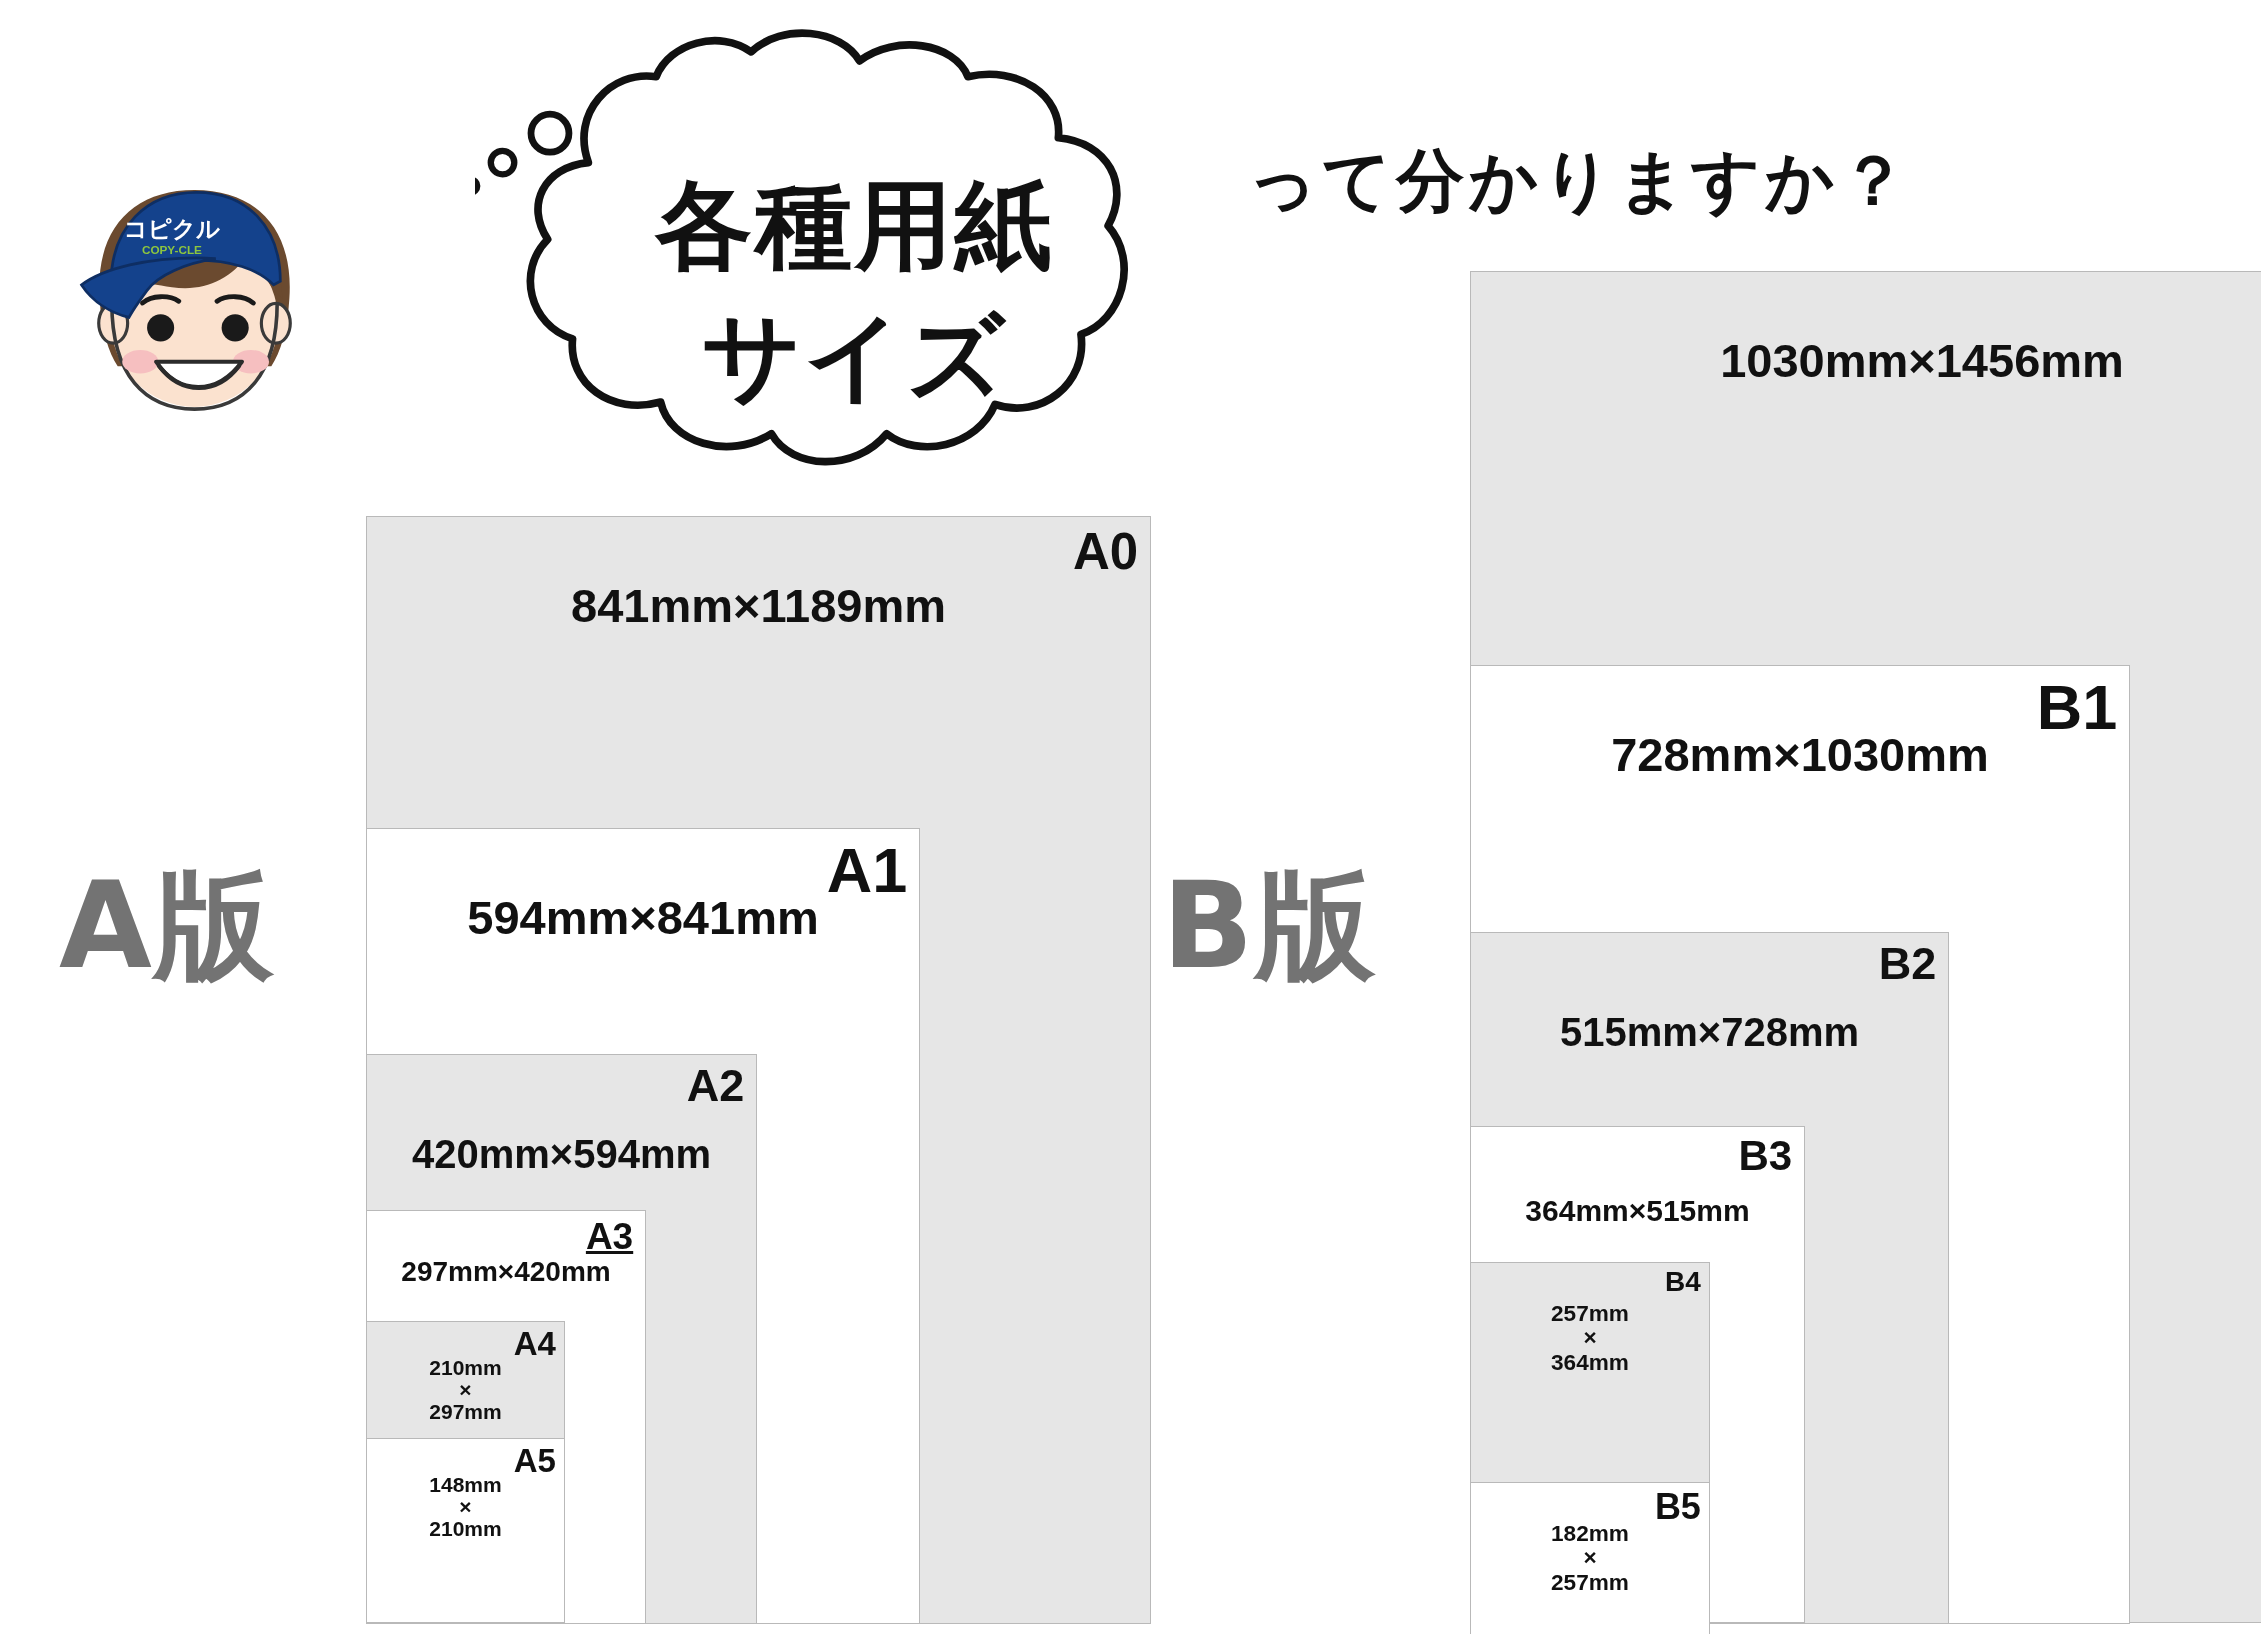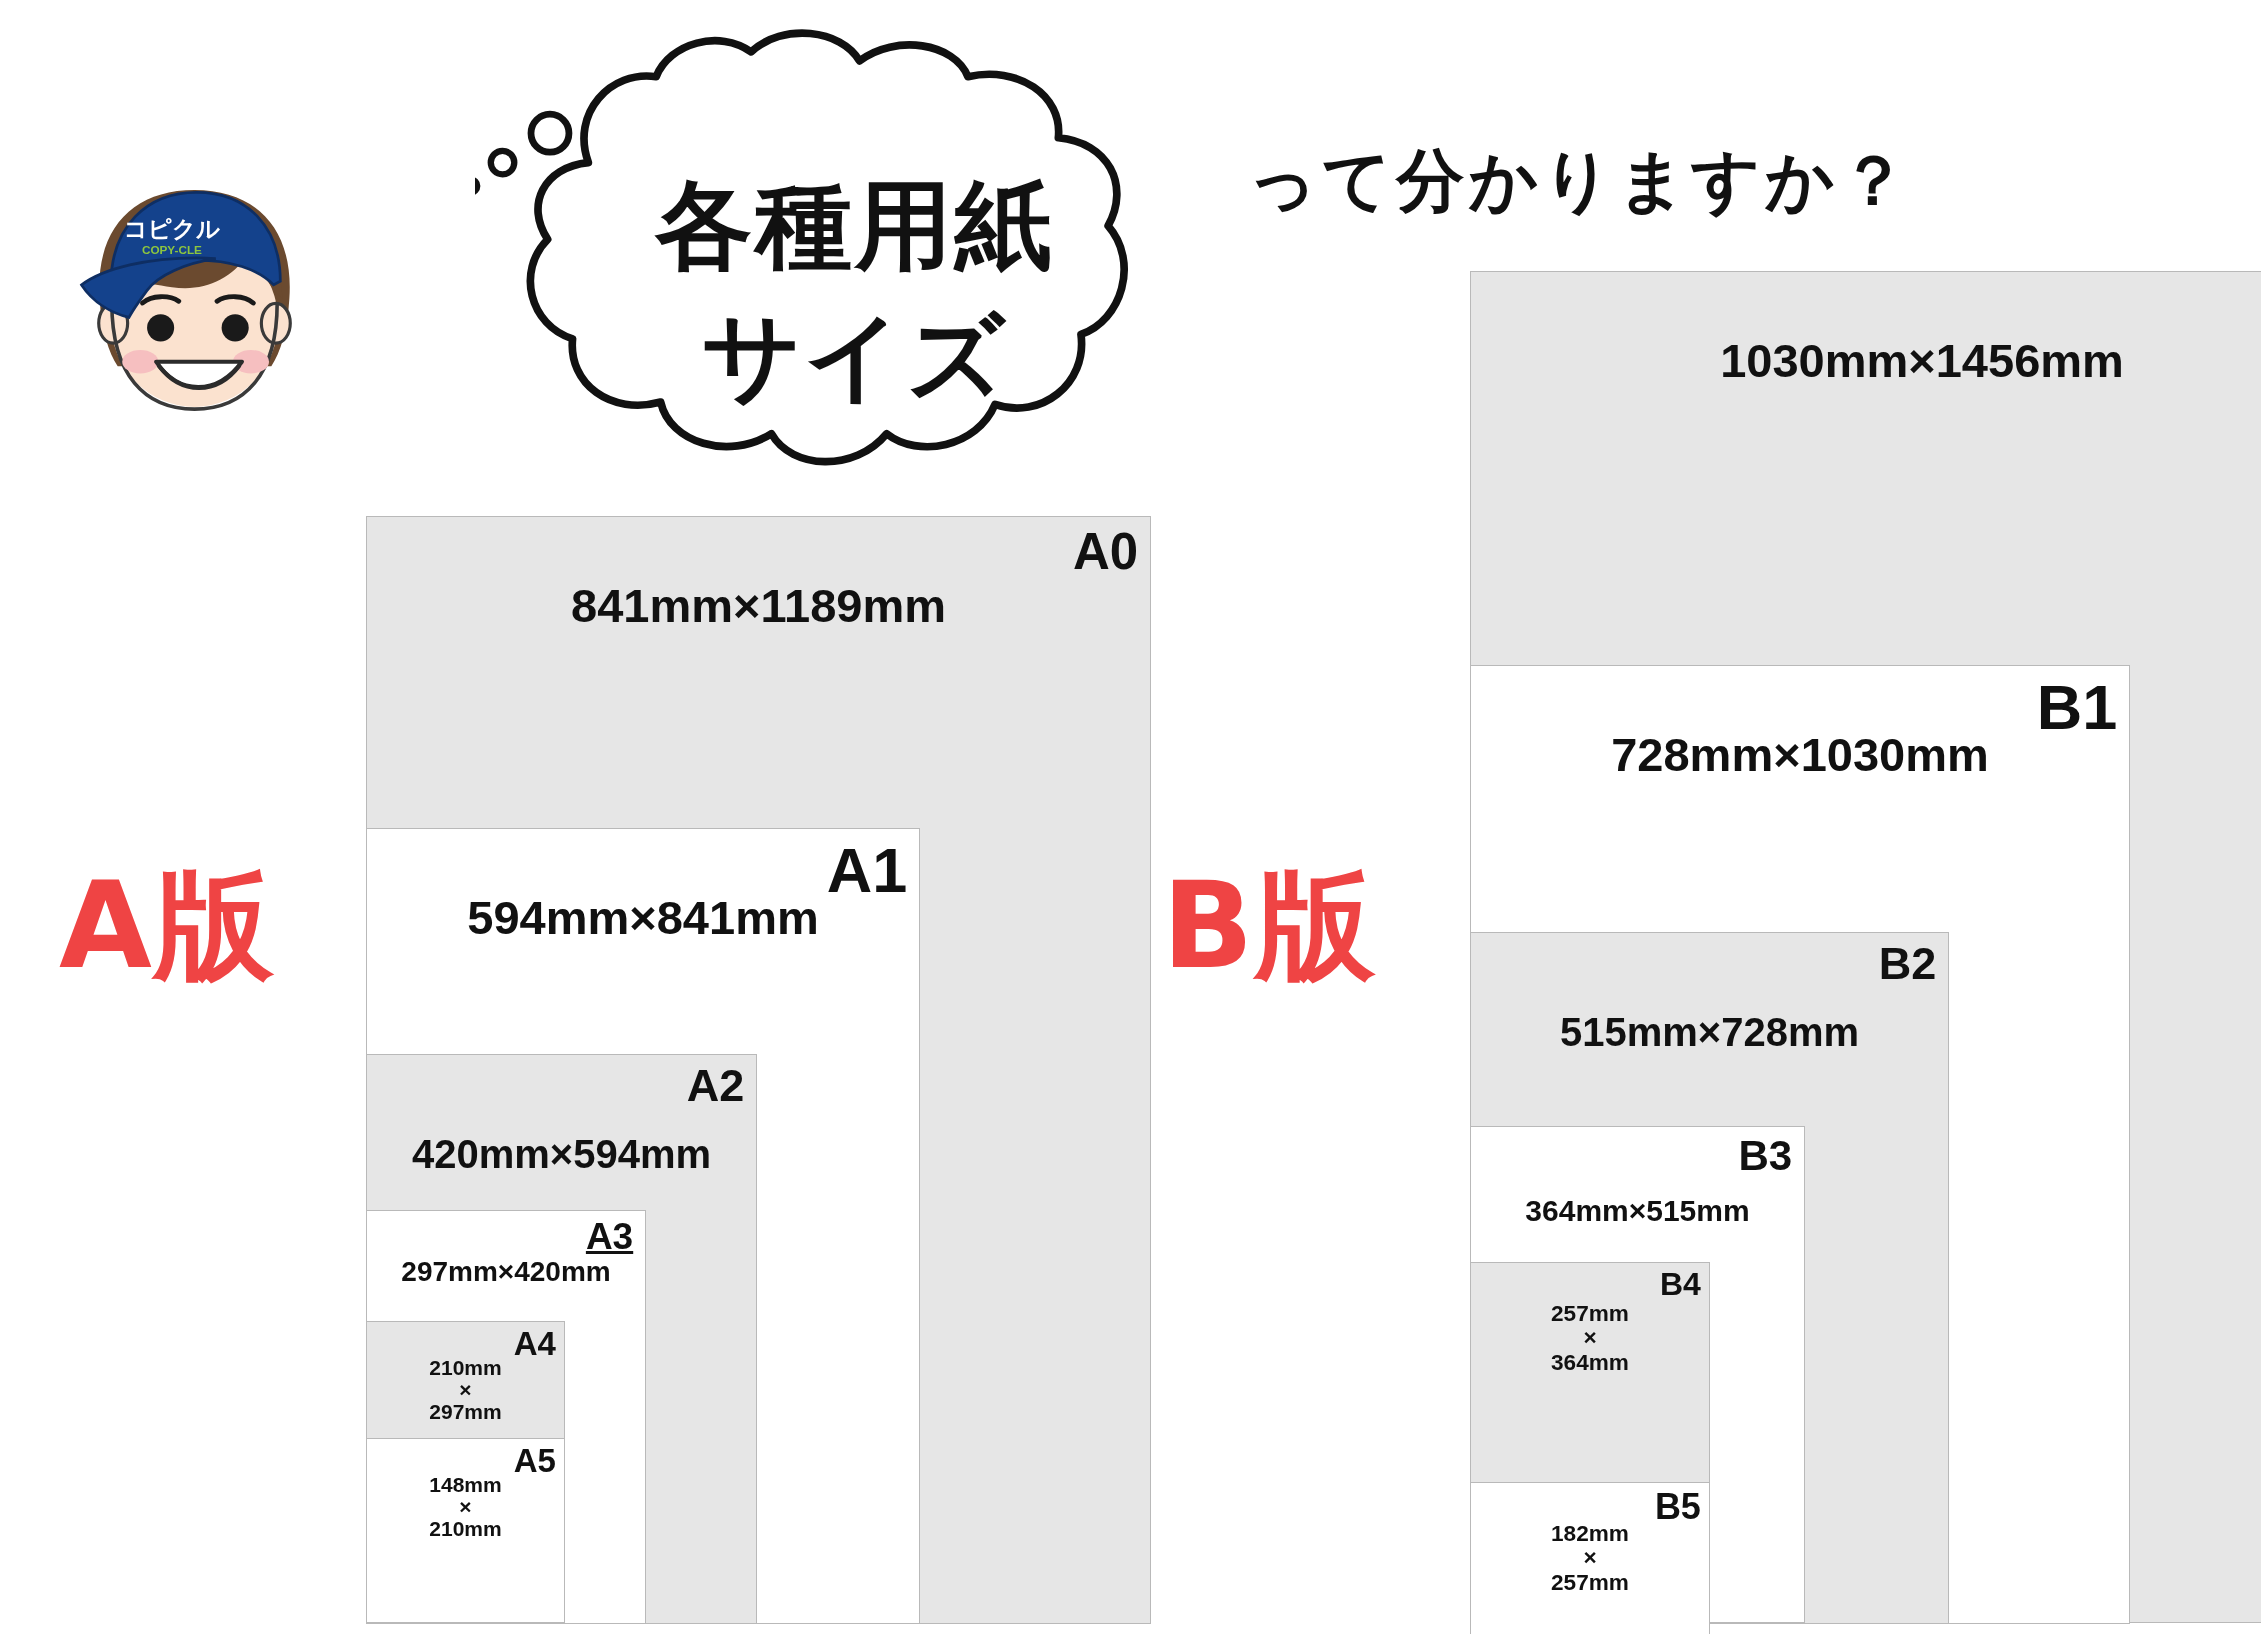--- a/index.html
+++ b/index.html
@@ -58,21 +58,21 @@
     letter-spacing: 4.5px;
     white-space: nowrap;
   }
 
   
   .series-label {
     position: absolute;
     font-family: "DejaVu Sans", sans-serif;
     font-weight: bold;
     font-size: 120px;
-    color: #ef4444;
+    color: #737373;
     letter-spacing: 1.8px;
     white-space: nowrap;
   }
   #label-a { left: 59px; top: 846px; }
   #label-b { left: 1162px; top: 846px; }
 
   
   .paper {
     position: absolute;
     box-sizing: border-box;
@@ -115,21 +115,21 @@
 
   .t4 .pname { font-size: 33px; right: 8.1px; top: 2.7px; }
   .t4 .pdim  { font-size: 21px; left: 0; right: 0; top: 35px; line-height: 1.05; }
 
   .t5 .pname { font-size: 33px; right: 8.1px; top: 2.7px; }
   .t5 .pdim  { font-size: 21px; left: 0; right: 0; top: 35px; line-height: 1.05; }
 
   .b3t .pname { font-size: 42px; }
   .b3t .pdim  { font-size: 30px; left: 0; right: 0; top: 67px; }
 
-  .b4t .pname { font-size: 32px; right: 8.1px; top: 2.7px; }
+  .b4t .pname { font-size: 28px; right: 8.1px; top: 2.7px; }
   .b4t .pdim  { font-size: 22.6px; left: 0; right: 0; top: 39px; line-height: 1.08; }
 
   .b5t .pname { font-size: 36px; right: 8.1px; top: 2.7px; }
   .b5t .pdim  { font-size: 22.6px; left: 0; right: 0; top: 39px; line-height: 1.08; }
 </style>
 </head>
 <body>
 
 <div class="mascot">
   <svg viewBox="0 0 560 700" width="253" height="317" xmlns="http://www.w3.org/2000/svg">

